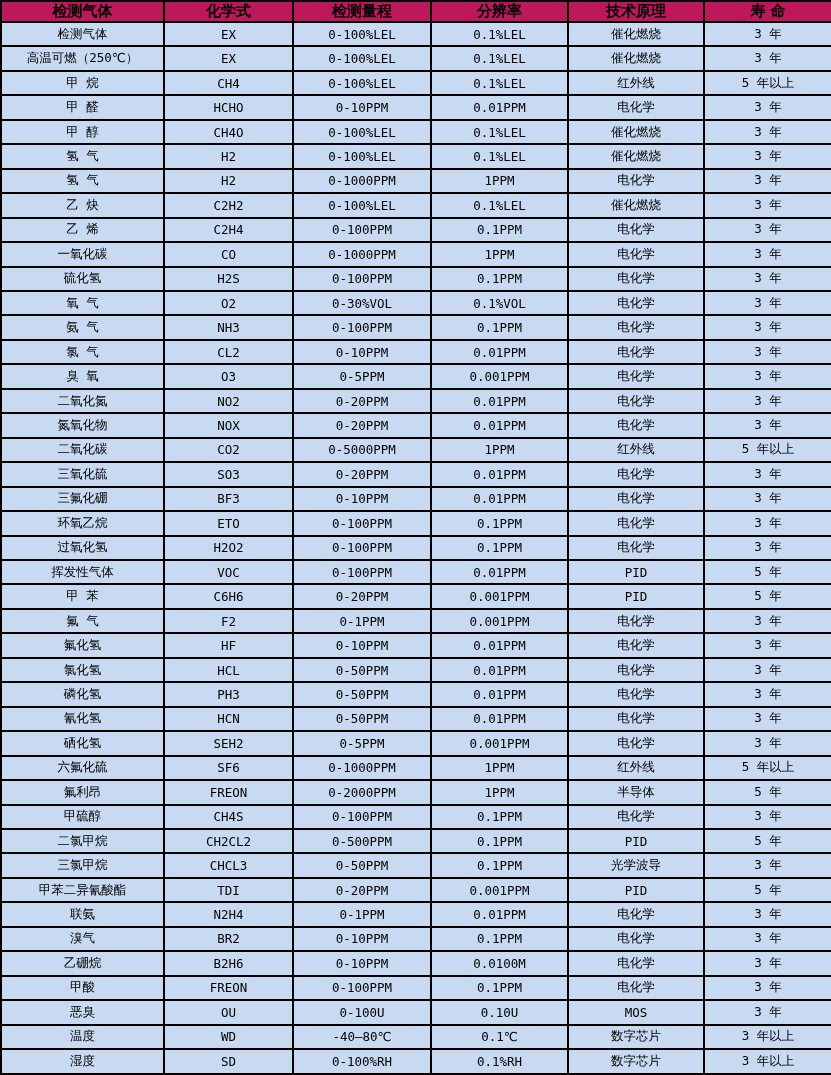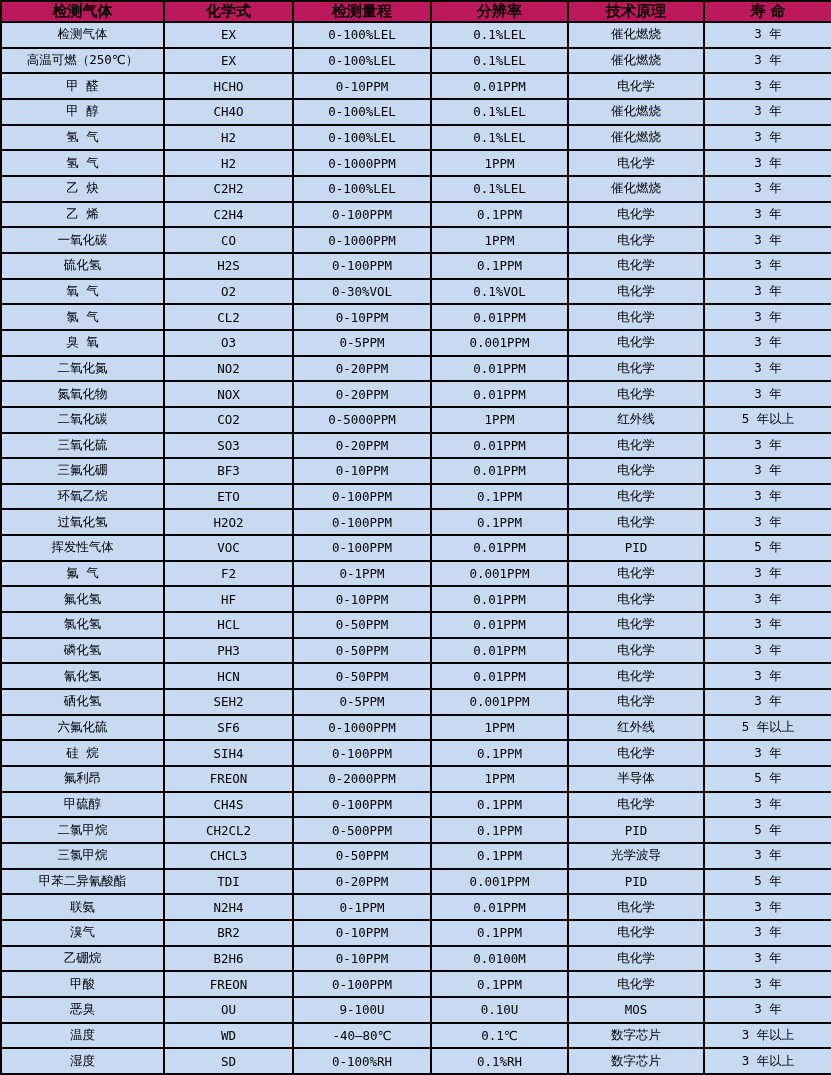--- a/index.html
+++ b/index.html
@@ -67,20 +67,28 @@
       </tr>
       <tr>
         <td>高温可燃（250℃）</td>
         <td>EX</td>
         <td>0-100%LEL</td>
         <td>0.1%LEL</td>
         <td>催化燃烧</td>
         <td>3 年</td>
       </tr>
       <tr>
+        <td>甲 烷</td>
+        <td>CH4</td>
+        <td>0-100%LEL</td>
+        <td>0.1%LEL</td>
+        <td>红外线</td>
+        <td>5 年以上</td>
+      </tr>
+      <tr>
         <td>甲 醛</td>
         <td>HCHO</td>
         <td>0-10PPM</td>
         <td>0.01PPM</td>
         <td>电化学</td>
         <td>3 年</td>
       </tr>
       <tr>
         <td>甲 醇</td>
         <td>CH4O</td>
@@ -135,20 +143,28 @@
         <td>0-100PPM</td>
         <td>0.1PPM</td>
         <td>电化学</td>
         <td>3 年</td>
       </tr>
       <tr>
         <td>氧 气</td>
         <td>O2</td>
         <td>0-30%VOL</td>
         <td>0.1%VOL</td>
+        <td>电化学</td>
+        <td>3 年</td>
+      </tr>
+      <tr>
+        <td>氨 气</td>
+        <td>NH3</td>
+        <td>0-100PPM</td>
+        <td>0.1PPM</td>
         <td>电化学</td>
         <td>3 年</td>
       </tr>
       <tr>
         <td>氯 气</td>
         <td>CL2</td>
         <td>0-10PPM</td>
         <td>0.01PPM</td>
         <td>电化学</td>
         <td>3 年</td>
@@ -219,20 +235,28 @@
       </tr>
       <tr>
         <td>挥发性气体</td>
         <td>VOC</td>
         <td>0-100PPM</td>
         <td>0.01PPM</td>
         <td>PID</td>
         <td>5 年</td>
       </tr>
       <tr>
+        <td>甲 苯</td>
+        <td>C6H6</td>
+        <td>0-20PPM</td>
+        <td>0.001PPM</td>
+        <td>PID</td>
+        <td>5 年</td>
+      </tr>
+      <tr>
         <td>氟 气</td>
         <td>F2</td>
         <td>0-1PPM</td>
         <td>0.001PPM</td>
         <td>电化学</td>
         <td>3 年</td>
       </tr>
       <tr>
         <td>氟化氢</td>
         <td>HF</td>
@@ -275,28 +299,20 @@
       </tr>
       <tr>
         <td>六氟化硫</td>
         <td>SF6</td>
         <td>0-1000PPM</td>
         <td>1PPM</td>
         <td>红外线</td>
         <td>5 年以上</td>
       </tr>
       <tr>
-        <td>硅 烷</td>
-        <td>SIH4</td>
-        <td>0-100PPM</td>
-        <td>0.1PPM</td>
-        <td>电化学</td>
-        <td>3 年</td>
-      </tr>
-      <tr>
         <td>氟利昂</td>
         <td>FREON</td>
         <td>0-2000PPM</td>
         <td>1PPM</td>
         <td>半导体</td>
         <td>5 年</td>
       </tr>
       <tr>
         <td>甲硫醇</td>
         <td>CH4S</td>
@@ -357,21 +373,21 @@
         <td>甲酸</td>
         <td>FREON</td>
         <td>0-100PPM</td>
         <td>0.1PPM</td>
         <td>电化学</td>
         <td>3 年</td>
       </tr>
       <tr>
         <td>恶臭</td>
         <td>OU</td>
-        <td>9-100U</td>
+        <td>0-100U</td>
         <td>0.10U</td>
         <td>MOS</td>
         <td>3 年</td>
       </tr>
       <tr>
         <td>温度</td>
         <td>WD</td>
         <td>-40—80℃</td>
         <td>0.1℃</td>
         <td>数字芯片</td>

